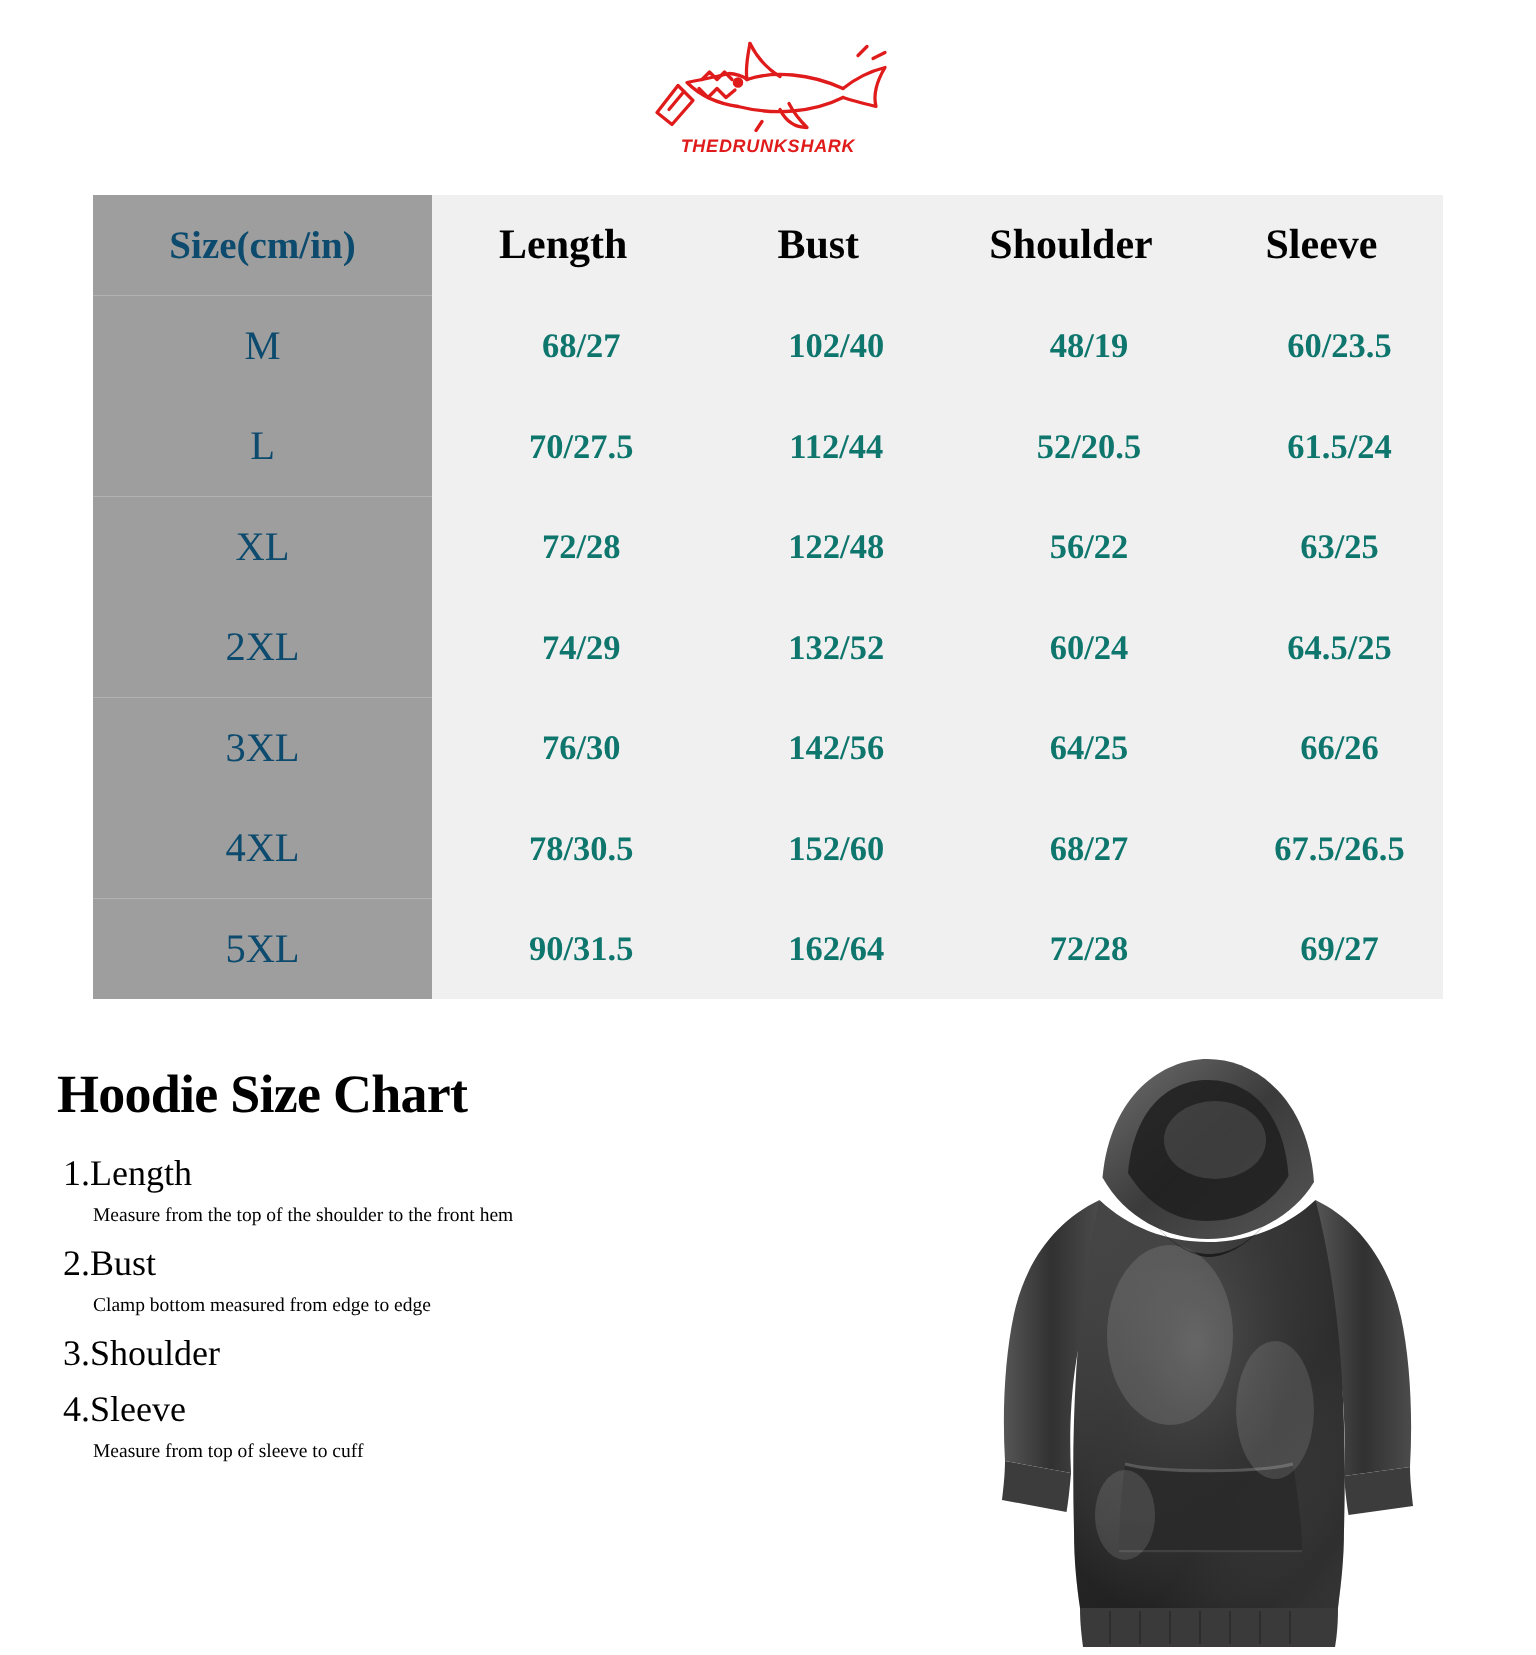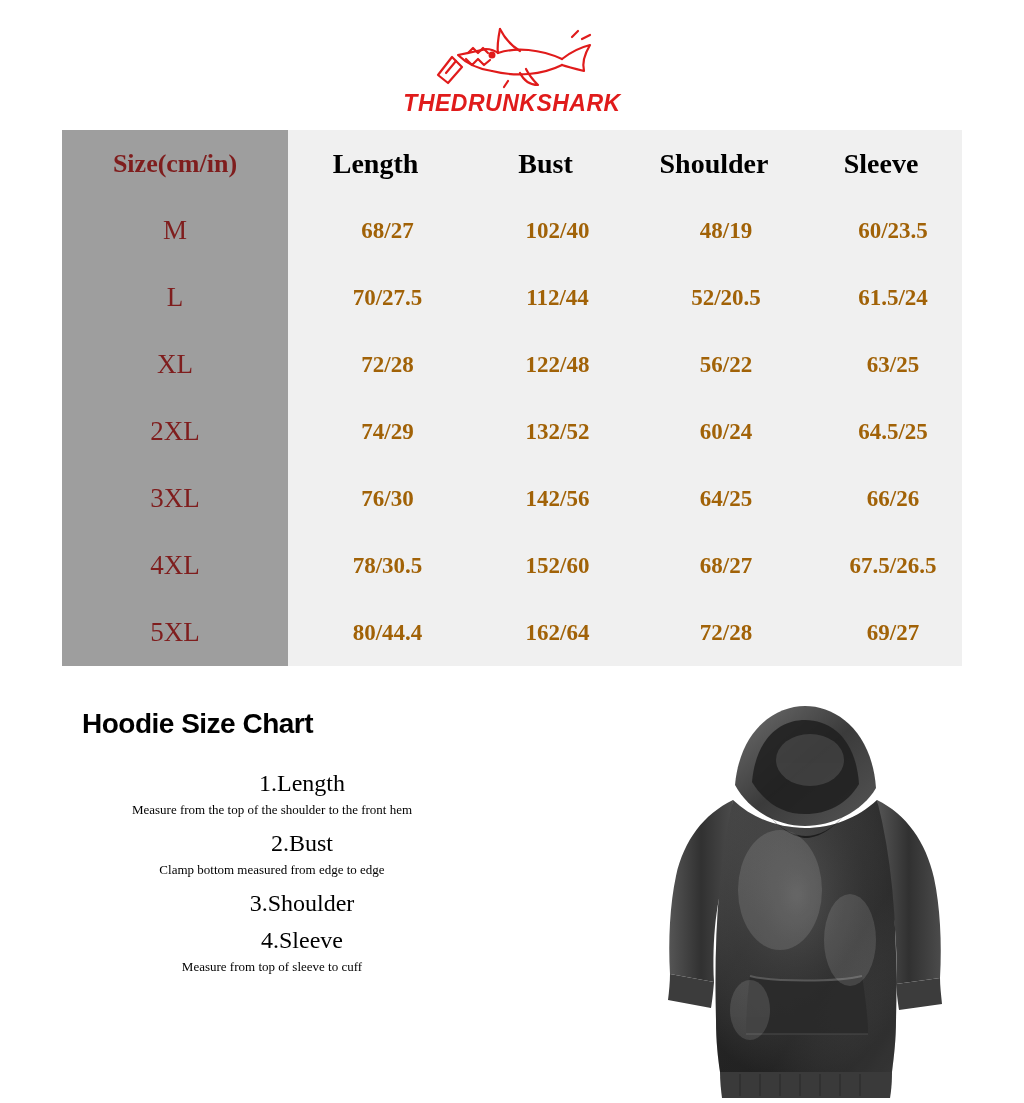--- a/index.html
+++ b/index.html
@@ -30,21 +30,21 @@
   .logo-svg { display: block; }
   .logo-text {
     position: absolute;
     left: 0;
     top: 80px;
     width: 1024px;
     text-align: center;
     font-family: "Liberation Sans", sans-serif;
     font-weight: bold;
     font-style: italic;
-    font-size: 23px;
+    font-size: 12px;
     letter-spacing: 0.5px;
     color: #e01b1b;
   }
 
   
   .size-table {
     position: absolute;
     left: 62px;
     top: 130px;
     width: 900px;
@@ -55,68 +55,67 @@
   .size-table td, .size-table th {
     border: none;
     text-align: center;
     padding: 0;
     height: 67px;
     vertical-align: middle;
   }
   .size-table .col-size {
     width: 226px;
     background: #9e9e9e;
-    color: #7f1d1d;
+    color: #0c4a6e;
     font-size: 27px;
     font-weight: normal;
   }
   .size-table thead .col-size {
     font-size: 26px;
     font-weight: bold;
   }
   .size-table thead td {
     font-size: 28px;
     font-weight: bold;
   }
   .size-table tbody td.val {
     font-size: 23px;
     font-weight: bold;
-    color: #a16207;
+    color: #0f766e;
     padding-left: 24px;
   }
   .col-length { width: 175px; }
   .col-bust   { width: 165px; }
   .col-shoulder { width: 172px; margin-top: 35px; }
   .col-sleeve { width: 162px; }
 
   
   .bottom {
     position: absolute;
     left: 0;
     top: 690px;
     width: 1024px;
     height: 413px;
   }
   .chart-title {
     position: absolute;
     left: 38px;
     top: 18px;
-    font-family: Liberation Sans, sans-serif;
-    font-weight: bold;
-    font-size: 28px;
+    font-family: Liberation Serif, serif;
+    font-weight: bold;
+    font-size: 36px;
     letter-spacing: -0.5px;
-    margin-left: 44px;
   }
   .notes {
     position: absolute;
     left: 42px;
     top: 78px;
     width: 520px;
   }
-  .note { margin-bottom: 7px; text-align: center; }
+  .note { margin-bottom: 7px; }
   .note-title {
     font-size: 24px;
     line-height: 30px;
   }
   .note-desc {
     font-size: 13px;
     line-height: 23px;
     padding-left: 20px;
     max-width: 420px;
   }
@@ -214,21 +213,21 @@
     </tr>
     <tr>
       <td class="col-size">4XL</td>
       <td class="val">78/30.5</td>
       <td class="val">152/60</td>
       <td class="val">68/27</td>
       <td class="val">67.5/26.5</td>
     </tr>
     <tr>
       <td class="col-size">5XL</td>
-      <td class="val">80/44.4</td>
+      <td class="val">90/31.5</td>
       <td class="val">162/64</td>
       <td class="val">72/28</td>
       <td class="val">69/27</td>
     </tr>
   </tbody>
 </table>
 
 <div class="bottom">
 
   <div class="chart-title">Hoodie Size Chart</div>

